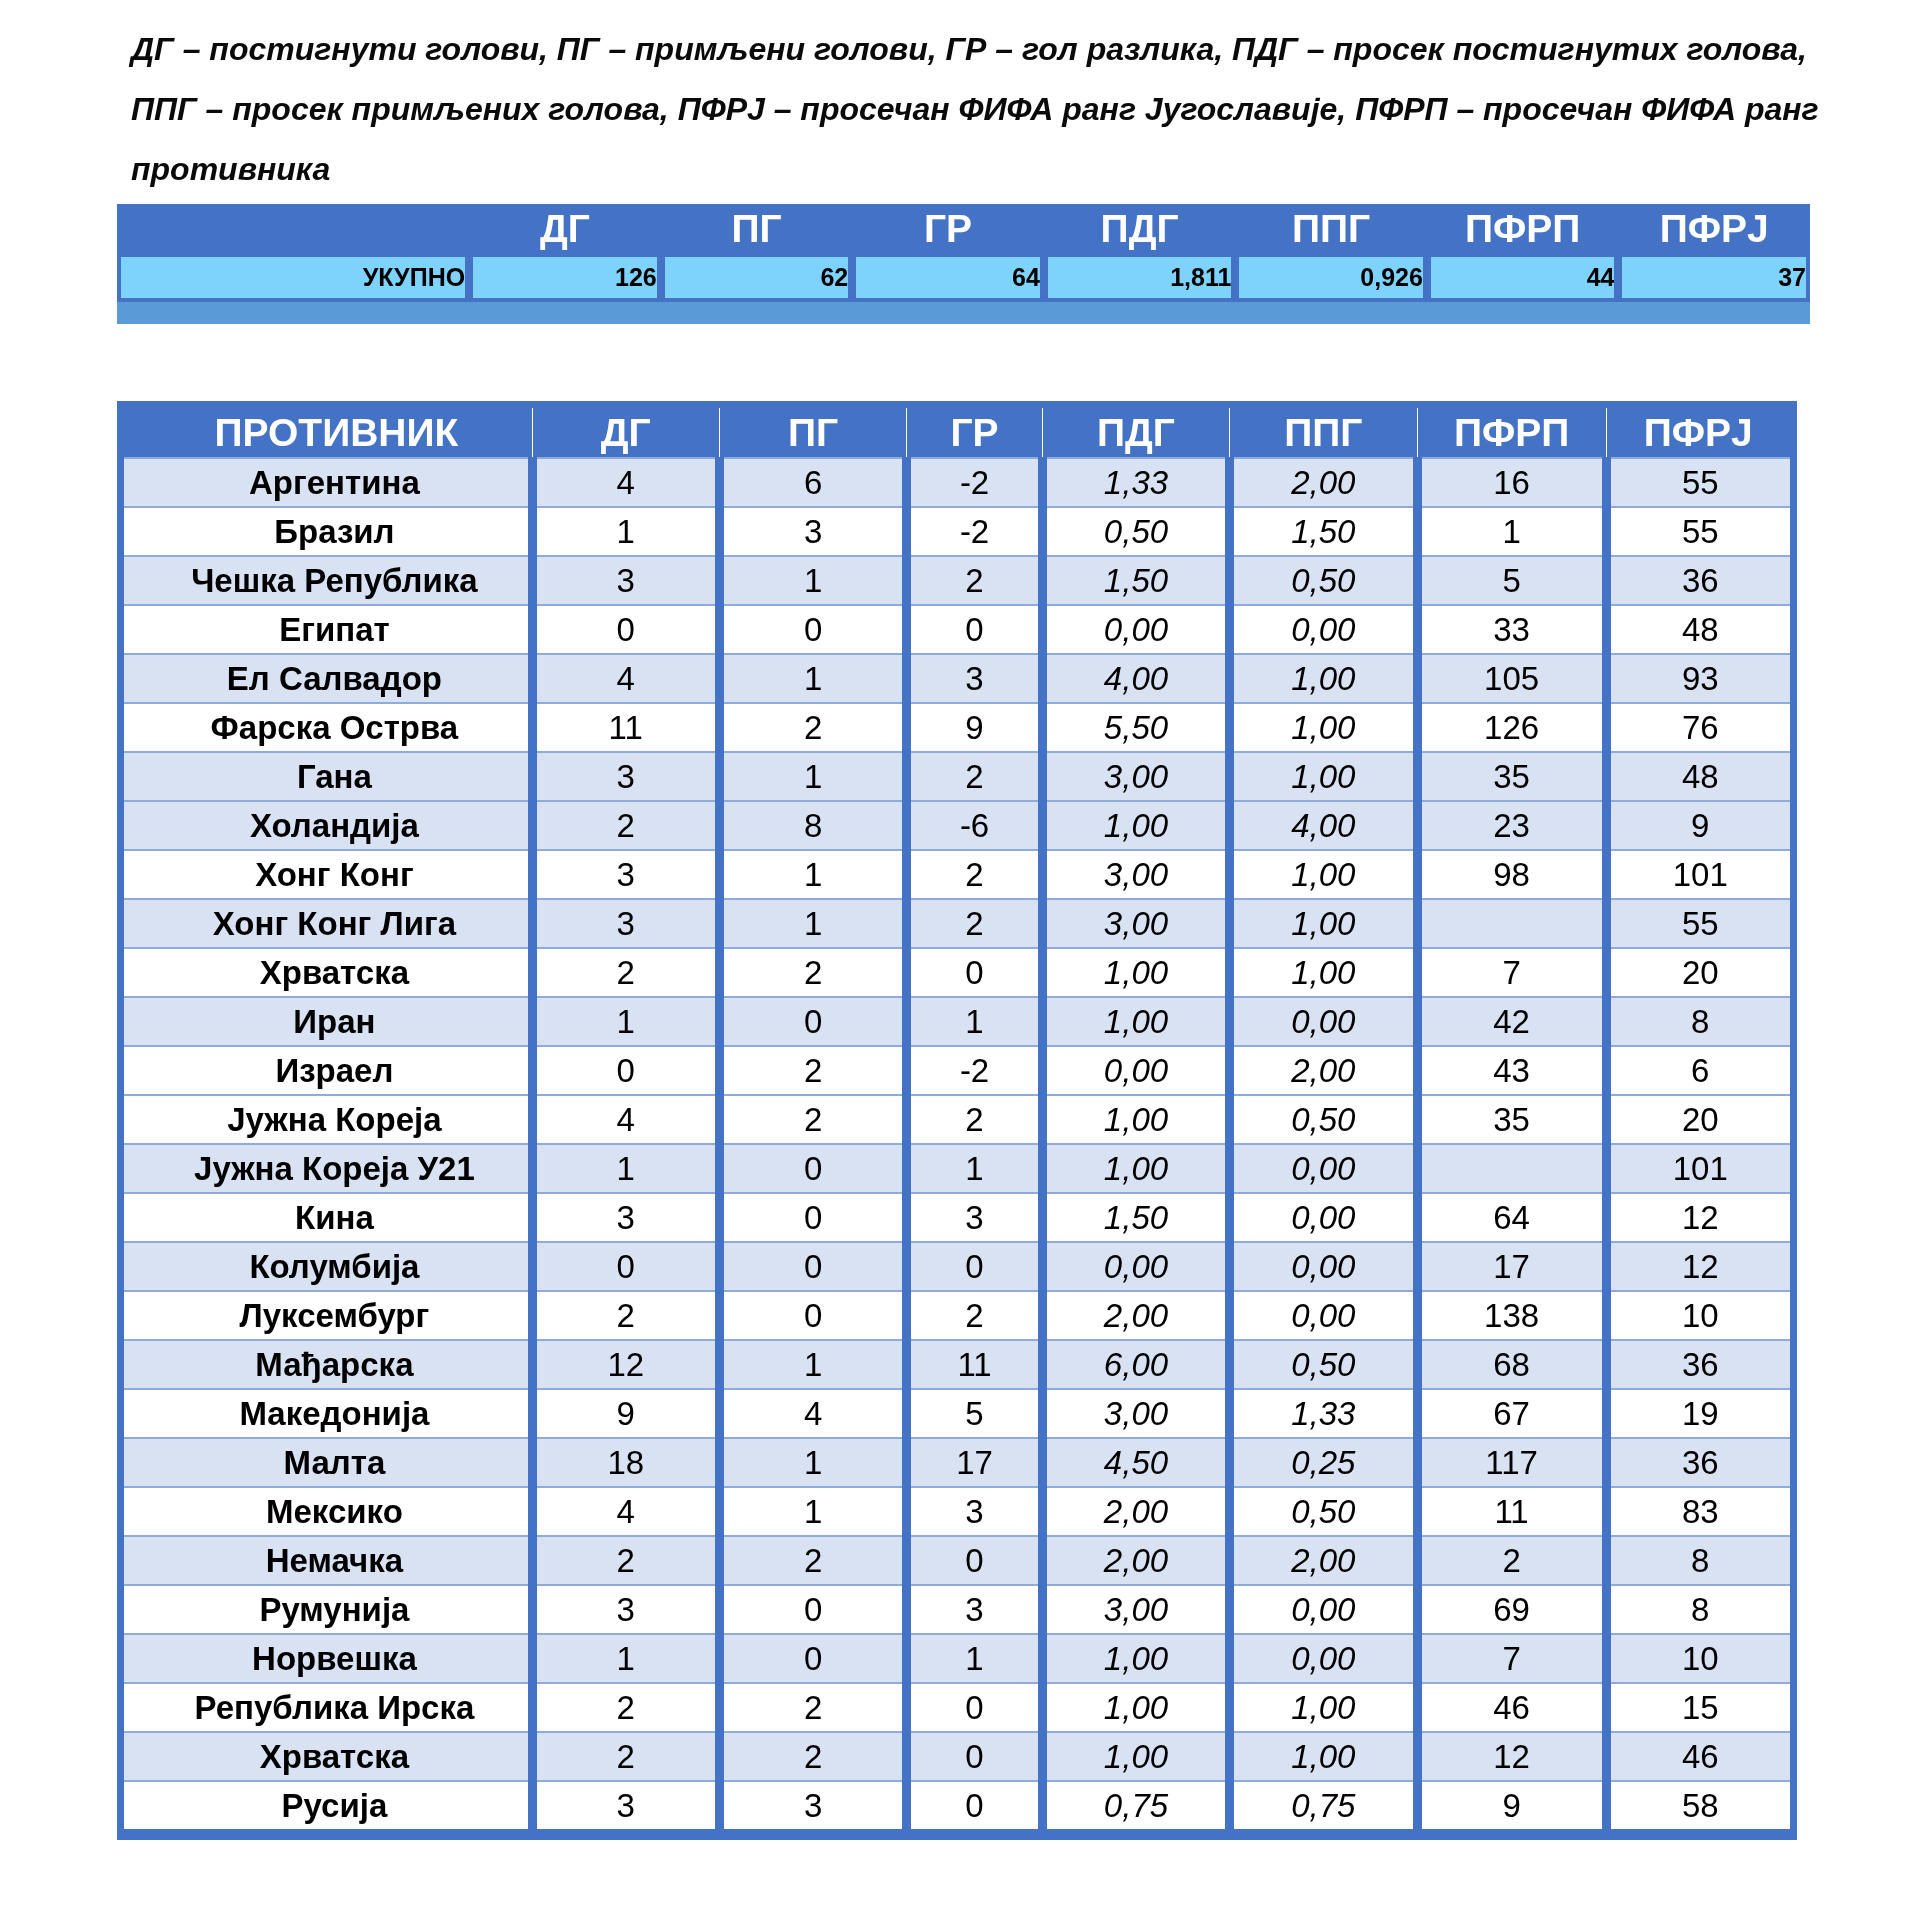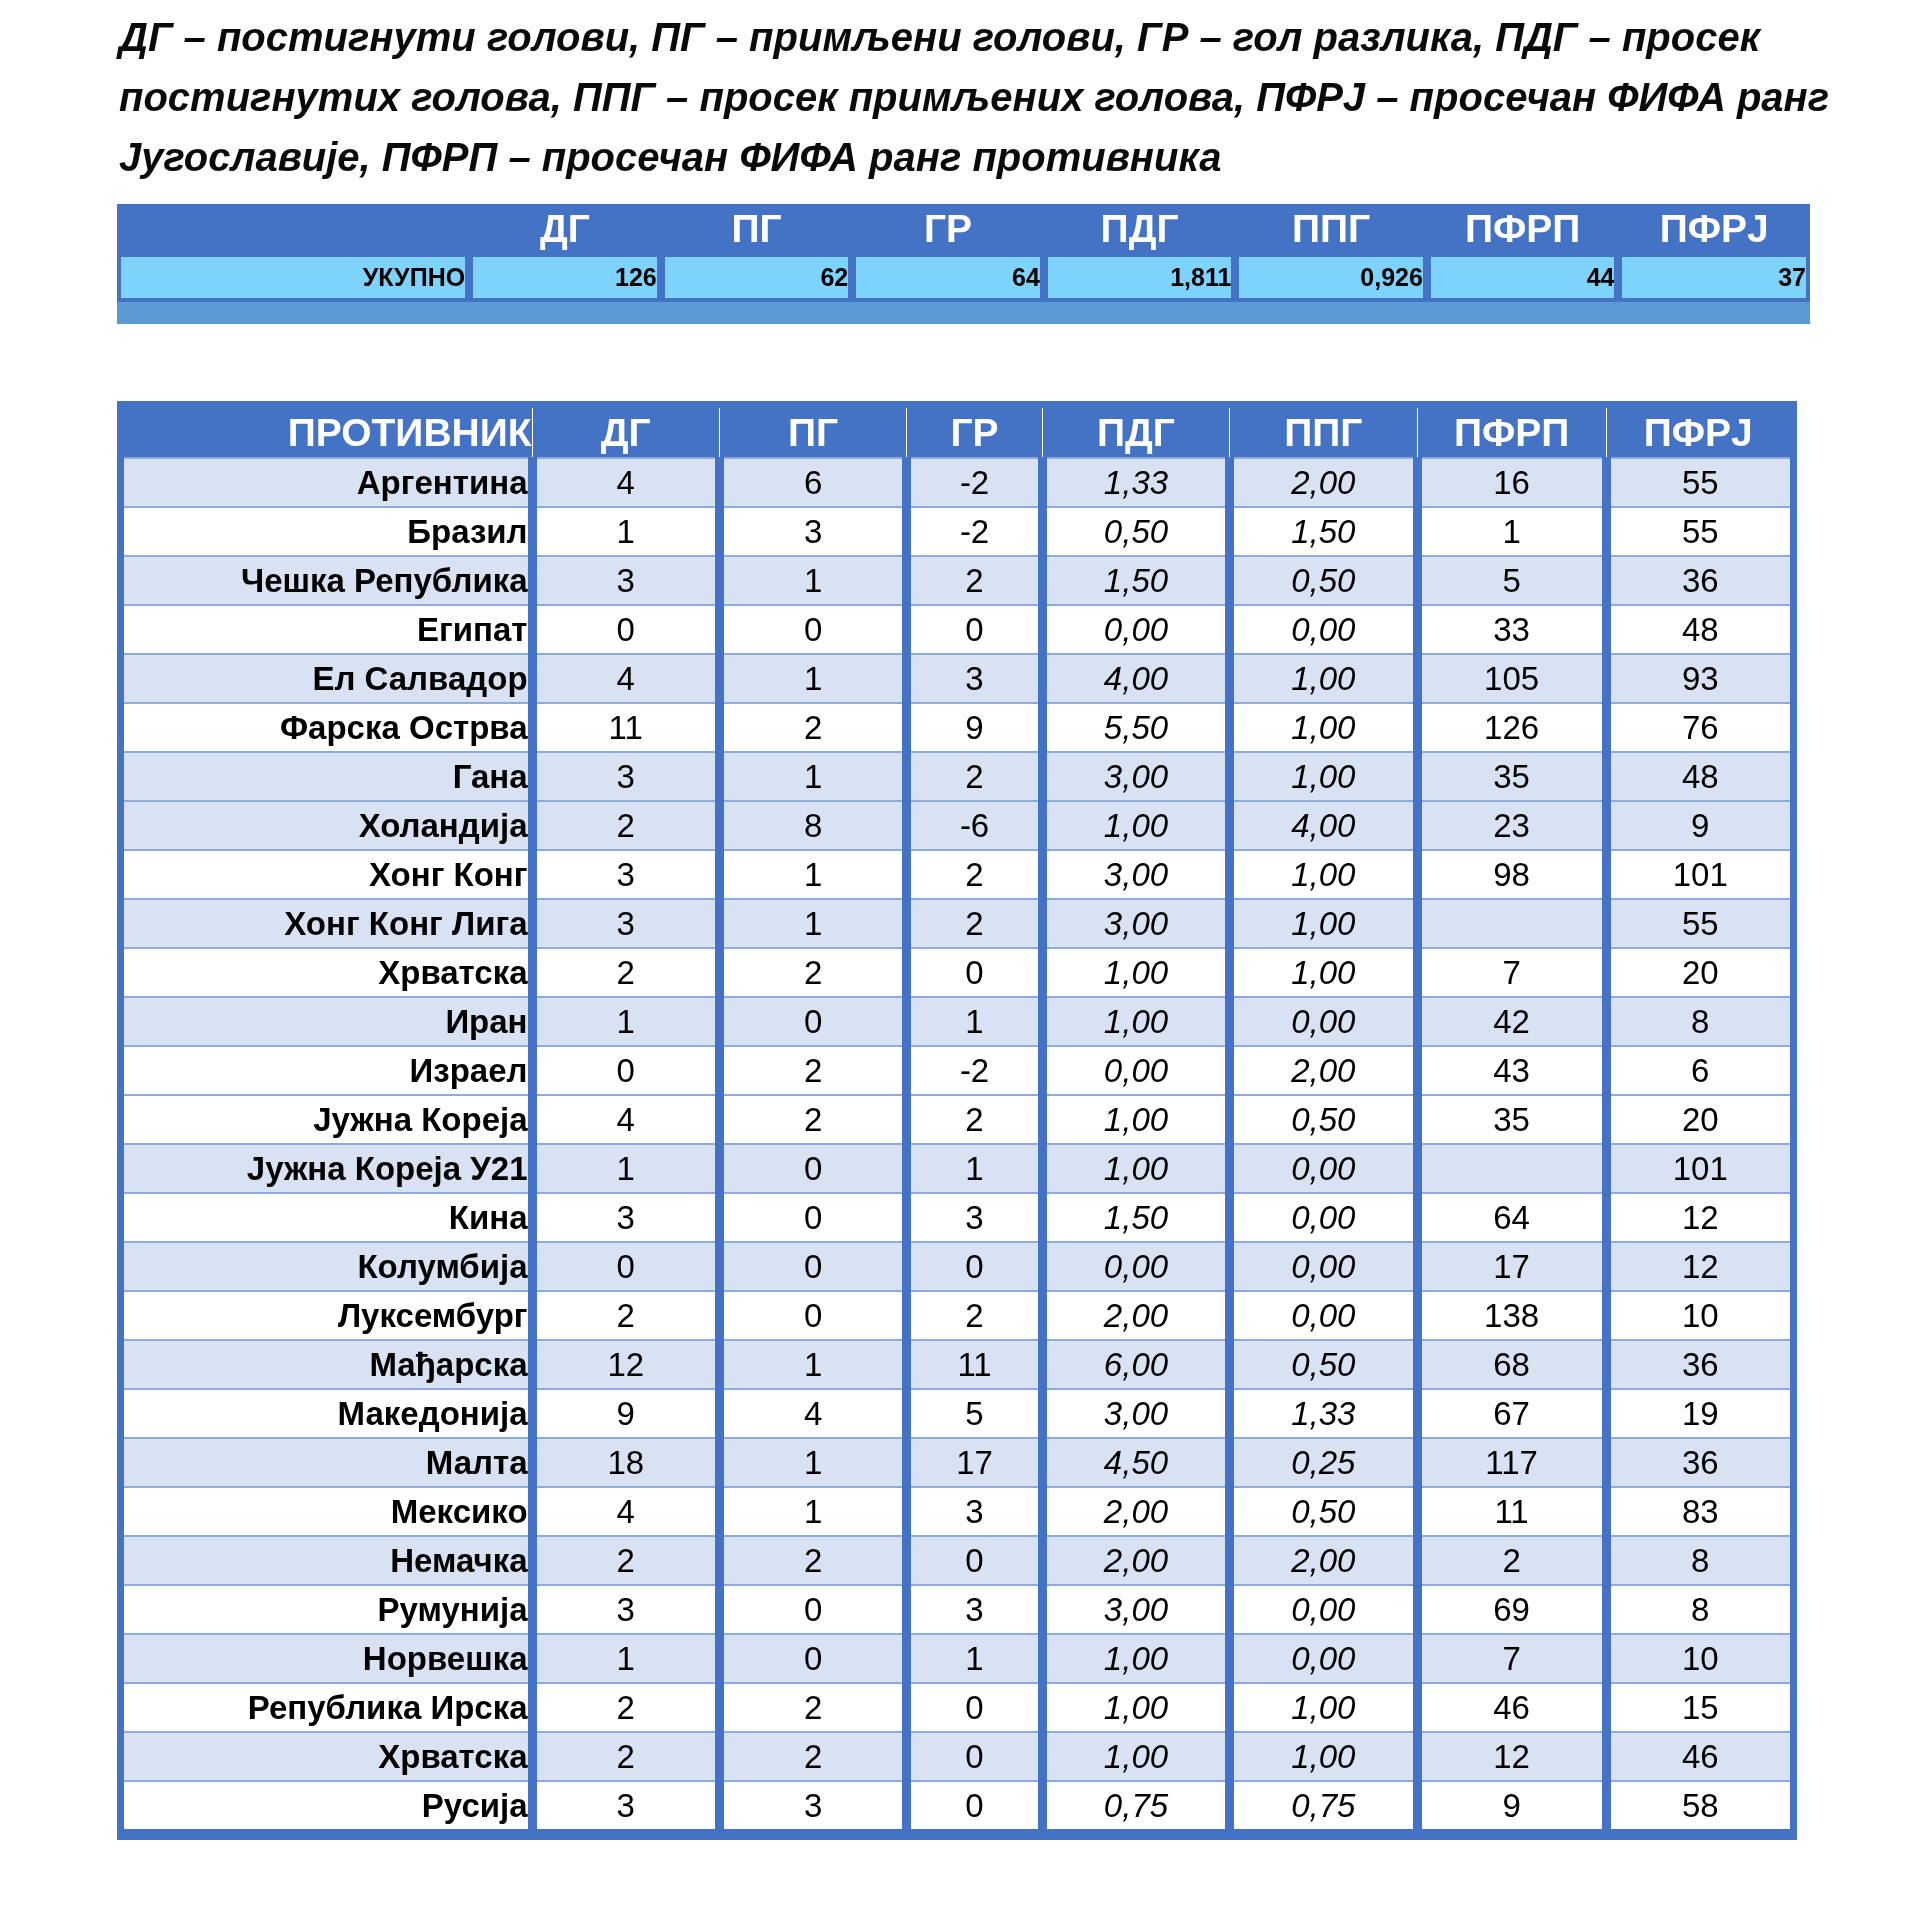--- a/index.html
+++ b/index.html
@@ -12,22 +12,22 @@
     color:#000000;
     overflow:hidden;
   }
 
   
   .intro {
     position:absolute;
     left:119px;
     top:7px;
     width:1726px;
-    margin:0;
-    font-size:40px;
+    margin:12px;
+    font-size:32px;
     line-height:60px;
     font-style:italic;
     font-weight:bold;
     color:#0a0a0a;
   }
 
   
   table { table-layout:fixed;border-radius:10px; }
   th, td { vertical-align:middle; padding:0; overflow:hidden; white-space:nowrap; }
   .hdr {
@@ -68,21 +68,21 @@
     left:117px;
     top:401px;
     width:1680px;
     border-collapse:collapse;
     border:7.7px solid #4472C4;
     border-bottom-width:11.6px;
   }
   .main th { height:49px; }
   .main th.val { border-left:1.5px solid #ffffff; }
   .main th.name, .main td.name {
-    text-align:right;
+    text-align:center;
     padding-left:17.3px;
   }
   .main td {
     height:47px;
     border-top:2.3px solid #8FAADC;
     font-size:33px;
   }
   .main td.name { font-weight:bold; }
   .main td.val {
     border-left:9.2px solid #4472C4;

